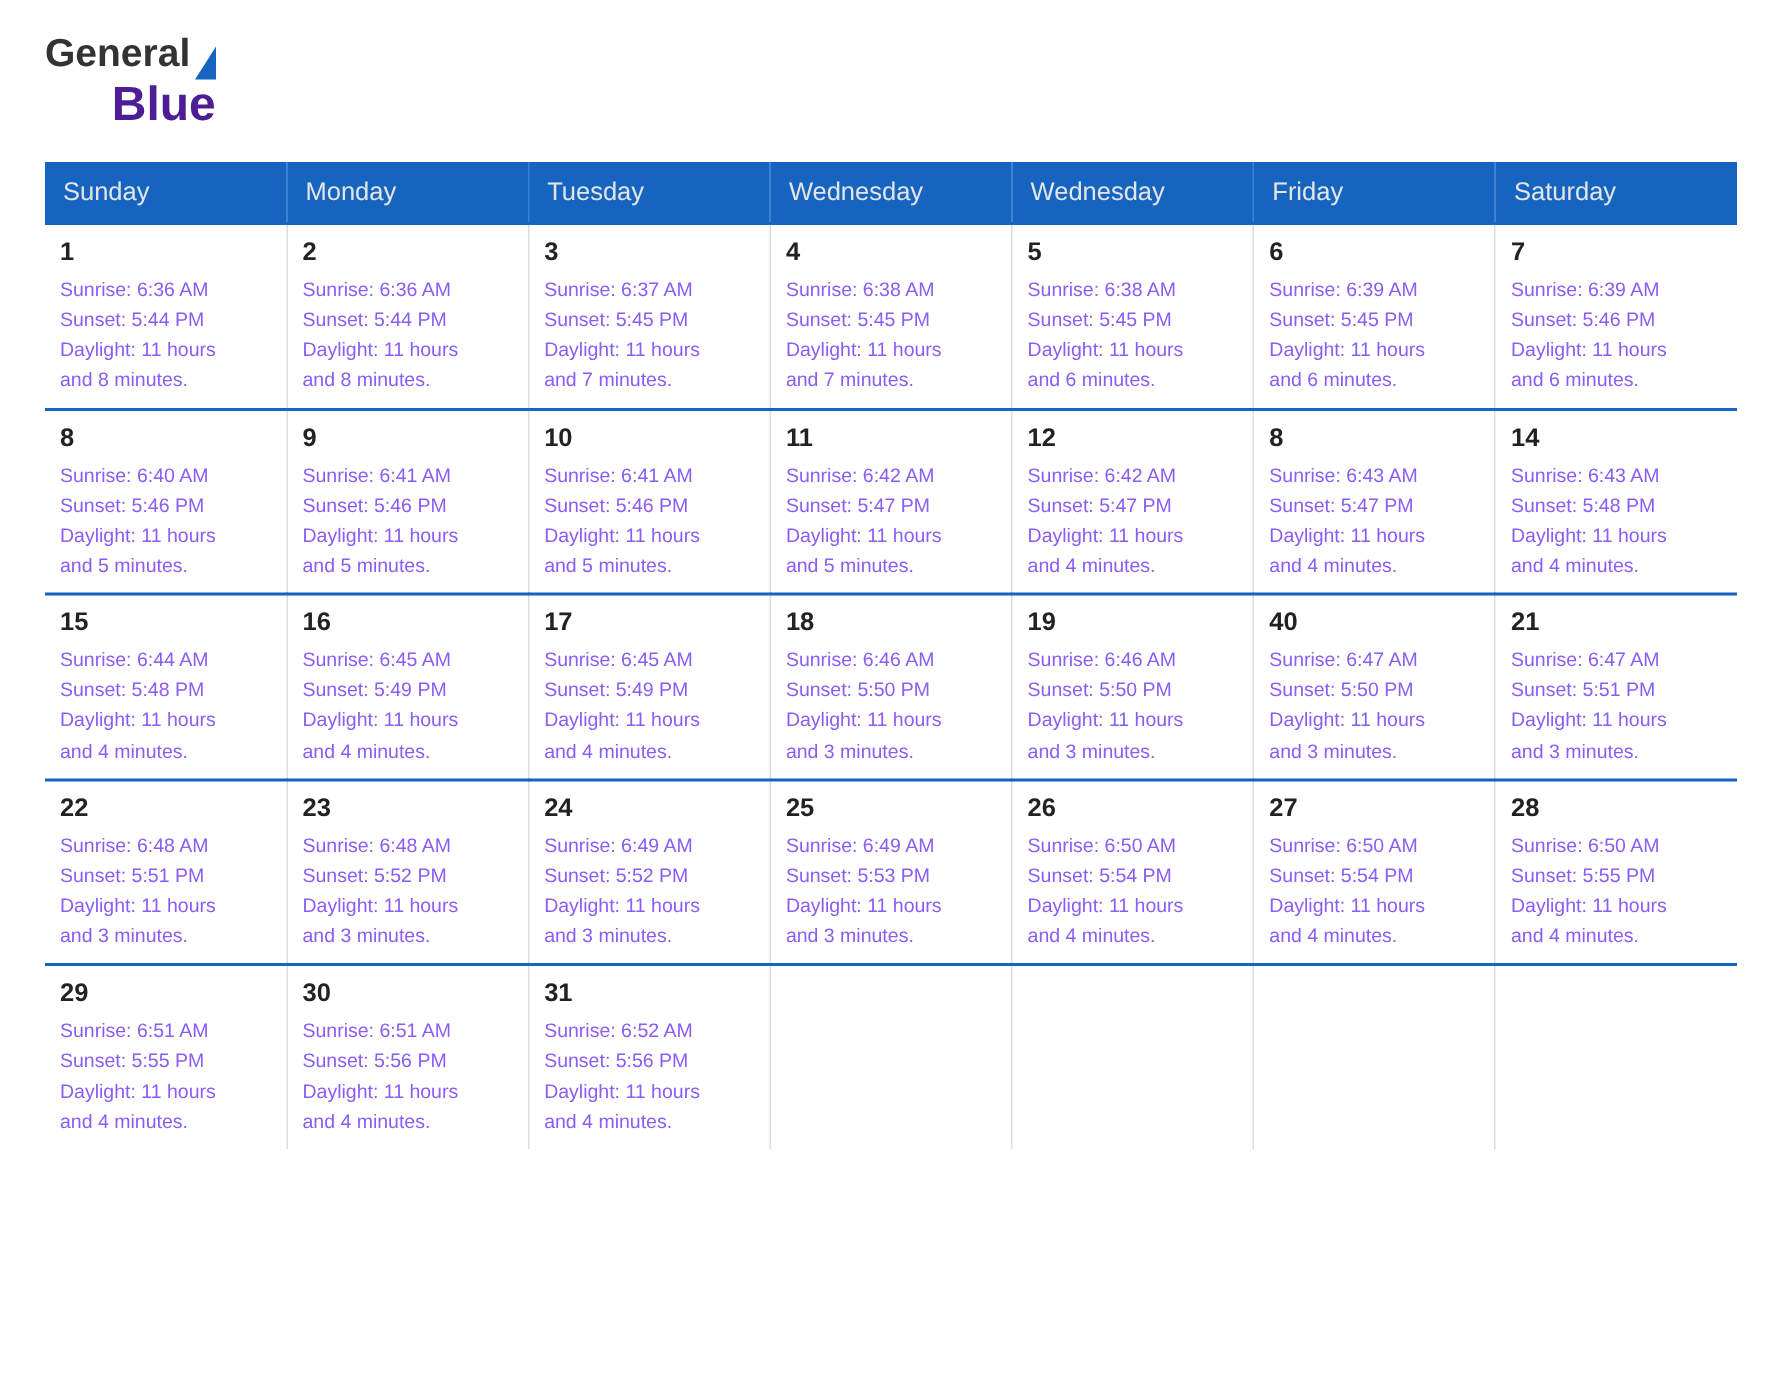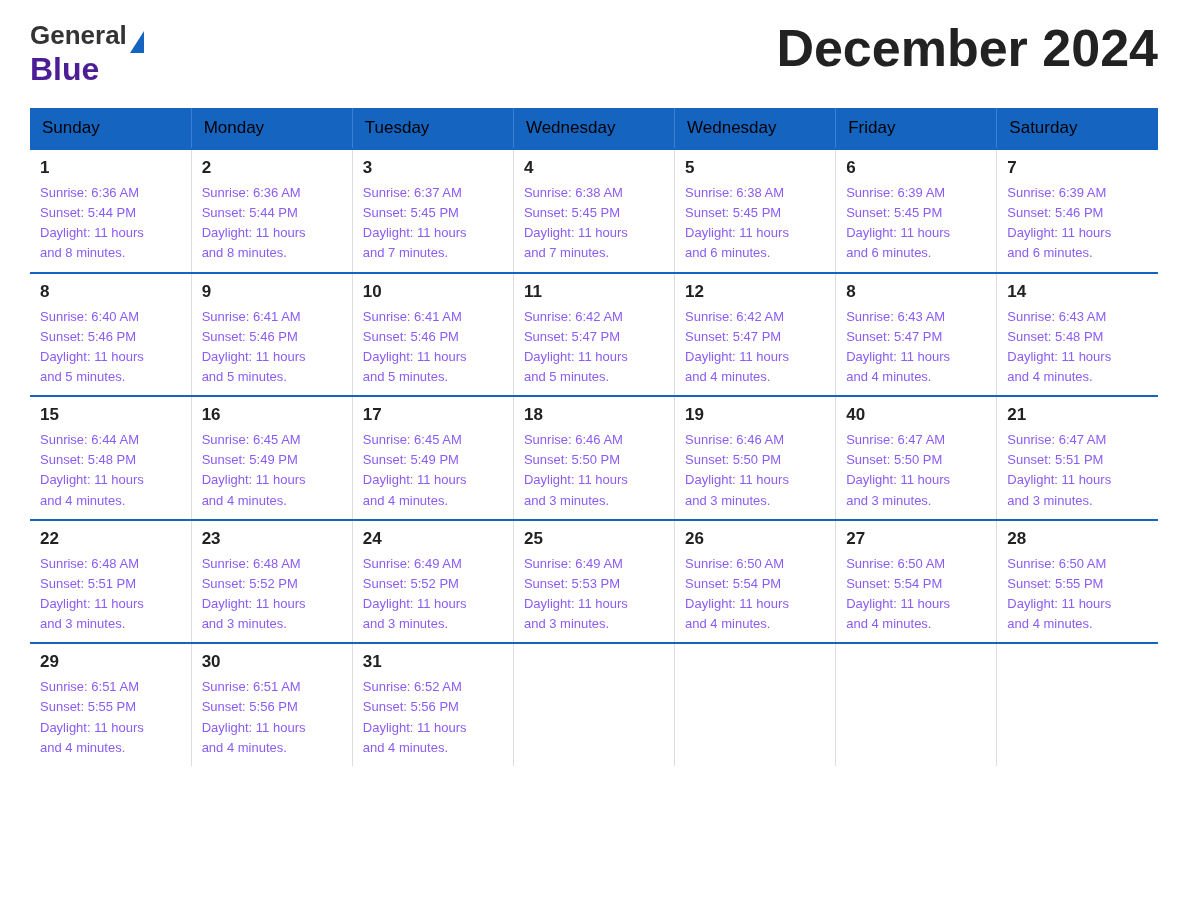--- a/index.html
+++ b/index.html
@@ -30,21 +30,21 @@
       width: 0;
       height: 0;
       border-left: 14px solid transparent;
       border-bottom: 22px solid #1565c0;
       margin-left: 3px;
       margin-bottom: -2px;
     }
     .logo-wrapper {
       display: flex;
       flex-direction: column;
-      align-items: flex-start;
+      align-items: flex-end;
     }
     .logo-line1 {
       display: flex;
       align-items: flex-end;
     }
     .title-section {
       text-align: right;
     }
     .calendar-title {
       font-size: 52px;
@@ -56,21 +56,21 @@
       font-size: 22px;
       color: #444;
       margin-top: 6px;
     }
     table {
       width: 100%;
       border-collapse: collapse;
     }
     thead tr {
       background-color: #1565c0;
-      color: #000000;
+      color: #e5e5e5;
       padding-left: 20px;
     }
     thead th {
       padding: 10px 12px;
       text-align: left;
       font-size: 17px;
       font-weight: normal;
       border-right: 1px solid #3a7fd4;
     }
     thead th:last-child {
@@ -112,21 +112,20 @@
 
 <div class="header">
   <div class="logo-wrapper">
     <div class="logo-line1">
       <span class="logo-text-general">General</span>
       <div class="logo-triangle"></div>
     </div>
     <span class="logo-text-blue">Blue</span>
   </div>
   <div class="title-section">
-    <div class="calendar-title">December 2024</div>
   </div>
 </div>
 
 <table>
   <thead>
     <tr>
 
     <th>Sunday</th>
         <th>Monday</th>
         <th>Tuesday</th>

